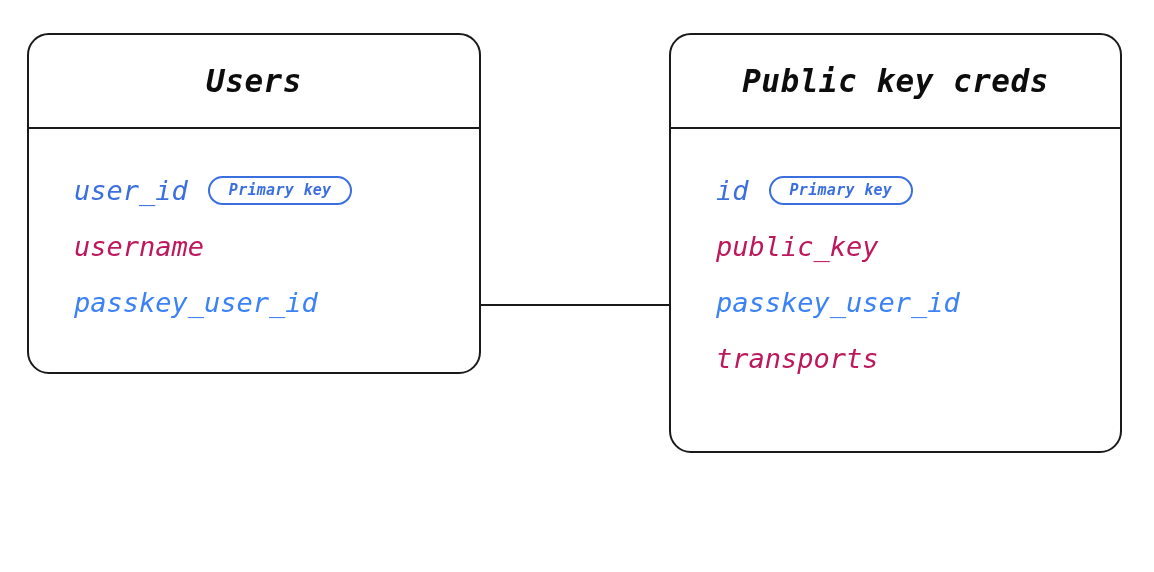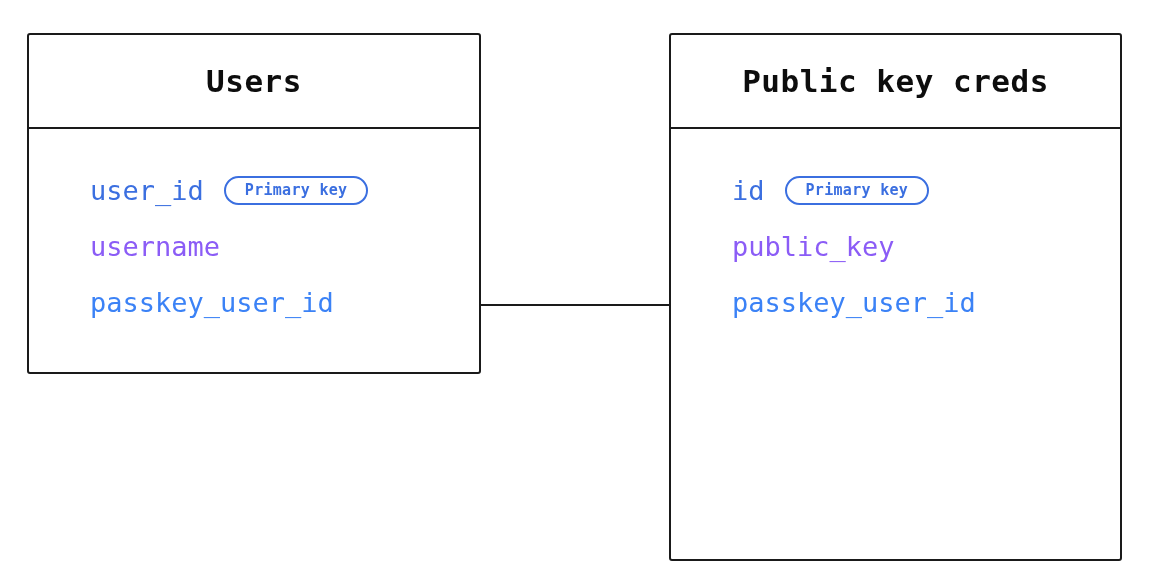--- a/index.html
+++ b/index.html
@@ -18,33 +18,34 @@
     background: #ffffff;
     overflow: hidden;
   }
 
   
   .entity {
     position: absolute;
     box-sizing: border-box;
     background: #ffffff;
     border: 2px solid #1a1a1a;
-    border-radius: 3px;
+    border-radius: 22px;
+    font-style: italic;
   }
   #entity-users {
     left: 27px;
     top: 33px;
     width: 454px;
     height: 341px;
   }
   #entity-pkc {
     left: 669px;
     top: 33px;
     width: 453px;
-    height: 528px;
+    height: 420px;
   }
 
   .entity-header {
     position: absolute;
     left: 0;
     top: 0;
     width: 100%;
     height: 92px;
     display: flex;
     align-items: center;
@@ -64,39 +65,39 @@
     position: absolute;
     left: 0;
     top: 92px;
     width: 100%;
     height: 2px;
     background: #1a1a1a;
   }
 
   .field-list {
     position: absolute;
-    left: 16px;
+    left: 0;
     top: 94px;
     width: 100%;
     padding-top: 33px;
     box-sizing: border-box;
   }
   .field-row {
     height: 56px;
     display: flex;
     align-items: center;
     padding-left: 45px;
     box-sizing: border-box;
   }
   .field-name {
     font-family: "DejaVu Sans Mono", "Liberation Mono", monospace;
     font-size: 27px;
     line-height: 1;
     white-space: nowrap;
-    color: #8b5cf6;
+    color: #be185d;
   }
   .field-name.pk {
     color: #3b6fe0;
   }
   .field-name.fk {
     color: #3b82f6;
   }
 
   .badge {
     display: inline-flex;
@@ -179,17 +180,20 @@
       <div class="field-row">
         <span class="field-name">public_key</span>
       </div>
 
       <div class="field-row">
         <span class="field-name fk">passkey_user_id</span>
       </div>
 
 
 
+      <div class="field-row">
+        <span class="field-name">transports</span>
+      </div>
 
     </div>
   </div>
 
 </div>
 
 </body></html>

